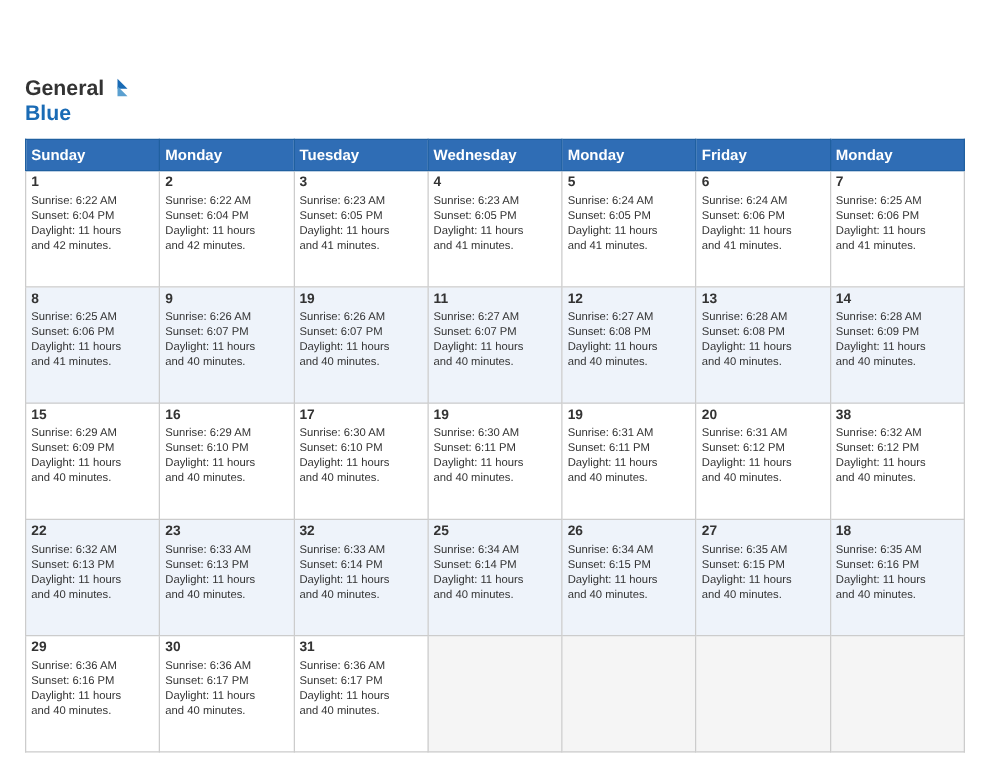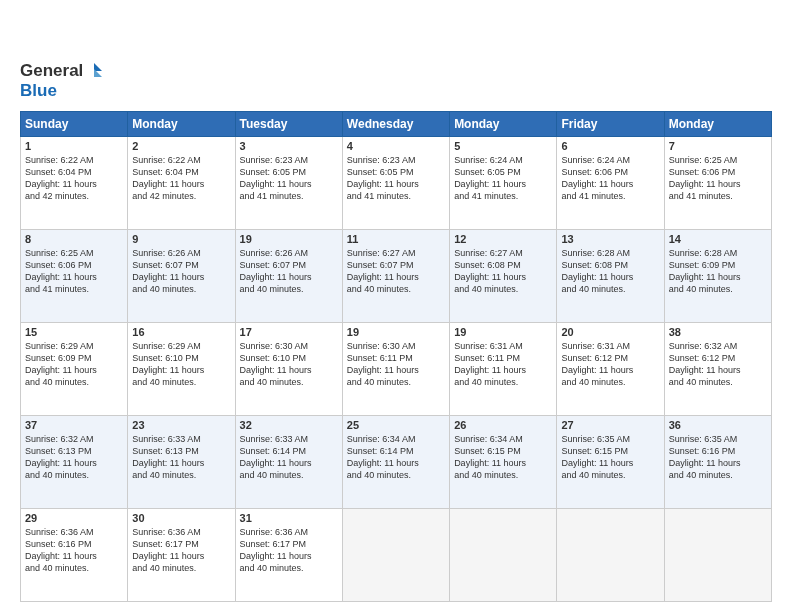--- a/index.html
+++ b/index.html
@@ -275,21 +275,21 @@
           <td>
             <span class="day-num">38</span>
             <div class="day-info" style="white-space: pre-line;">Sunrise: 6:32 AM
 Sunset: 6:12 PM
 Daylight: 11 hours
 and 40 minutes.</div>
           </td>
         </tr>
         <tr>
           <td>
-            <span class="day-num">37</span>
+            <span class="day-num">22</span>
             <div class="day-info" style="white-space: pre-line;">Sunrise: 6:32 AM
 Sunset: 6:13 PM
 Daylight: 11 hours
 and 40 minutes.</div>
           </td>
           <td>
             <span class="day-num">23</span>
             <div class="day-info" style="white-space: pre-line;">Sunrise: 6:33 AM
 Sunset: 6:13 PM
 Daylight: 11 hours
@@ -317,21 +317,21 @@
 and 40 minutes.</div>
           </td>
           <td>
             <span class="day-num">27</span>
             <div class="day-info" style="white-space: pre-line;">Sunrise: 6:35 AM
 Sunset: 6:15 PM
 Daylight: 11 hours
 and 40 minutes.</div>
           </td>
           <td>
-            <span class="day-num">36</span>
+            <span class="day-num">18</span>
             <div class="day-info" style="white-space: pre-line;">Sunrise: 6:35 AM
 Sunset: 6:16 PM
 Daylight: 11 hours
 and 40 minutes.</div>
           </td>
         </tr>
         <tr>
           <td>
             <span class="day-num">29</span>
             <div class="day-info" style="white-space: pre-line;">Sunrise: 6:36 AM

